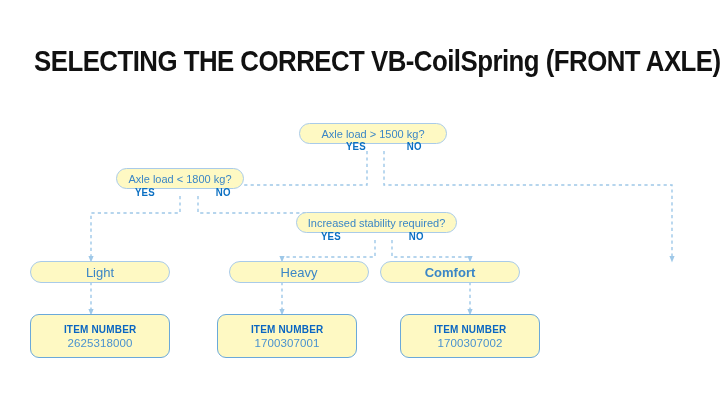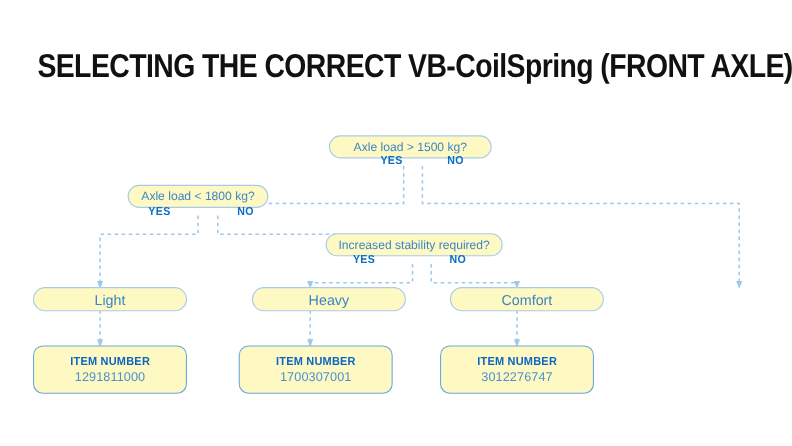--- a/index.html
+++ b/index.html
@@ -154,33 +154,33 @@
   <div class="branch-label" style="left:396px; top:230px;">NO</div>
 
   <div class="node result-pill" style="left:18px; top:261px; width:140px;">
     <span>Light</span>
   </div>
 
   <div class="node result-pill" style="left:217px; top:261px; width:140px;">
     <span>Heavy</span>
   </div>
 
-  <div class="node result-pill" style="left:397px; top:261px; width:140px;">
+  <div class="node result-pill" style="left:368px; top:261px; width:140px;font-weight:bold;">
     <span>Comfort</span>
   </div>
 
 
   <div class="node item-box" style="left:18px; top:314px; width:140px; height:44px;">
     <span class="item-title">ITEM NUMBER</span>
-    <span class="item-num">1291811000</span>
+    <span class="item-num">2625318000</span>
   </div>
 
   <div class="node item-box" style="left:205px; top:314px; width:140px; height:44px;">
     <span class="item-title">ITEM NUMBER</span>
     <span class="item-num">1700307001</span>
   </div>
 
   <div class="node item-box" style="left:388px; top:314px; width:140px; height:44px;">
     <span class="item-title">ITEM NUMBER</span>
-    <span class="item-num">3012276747</span>
+    <span class="item-num">1700307002</span>
   </div>
 
 </div>
 
 </body></html>

